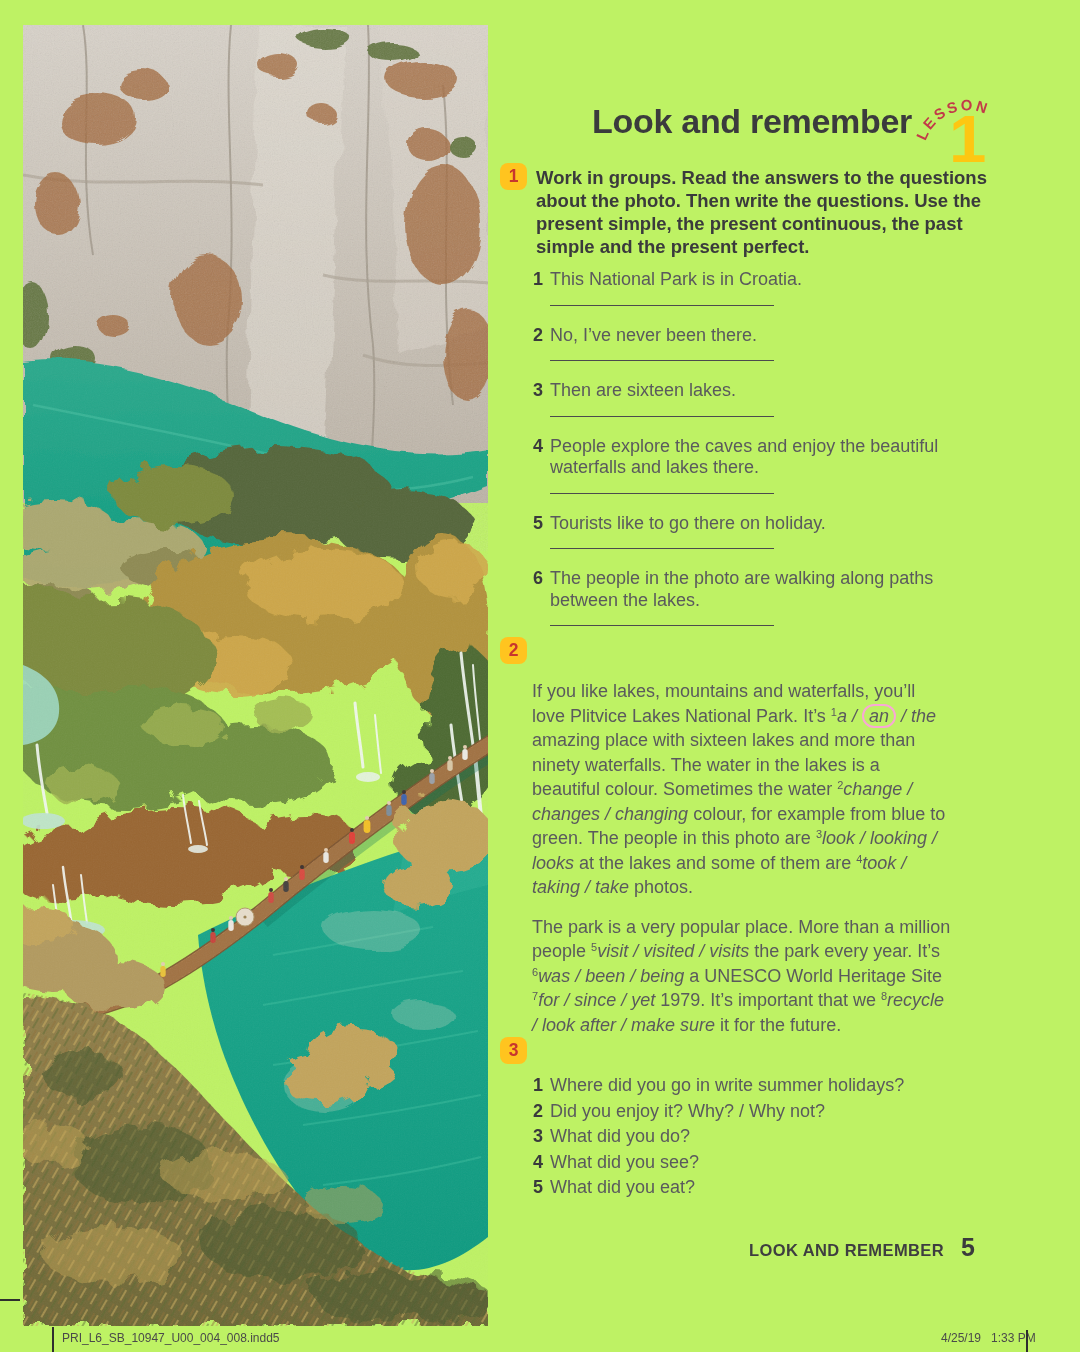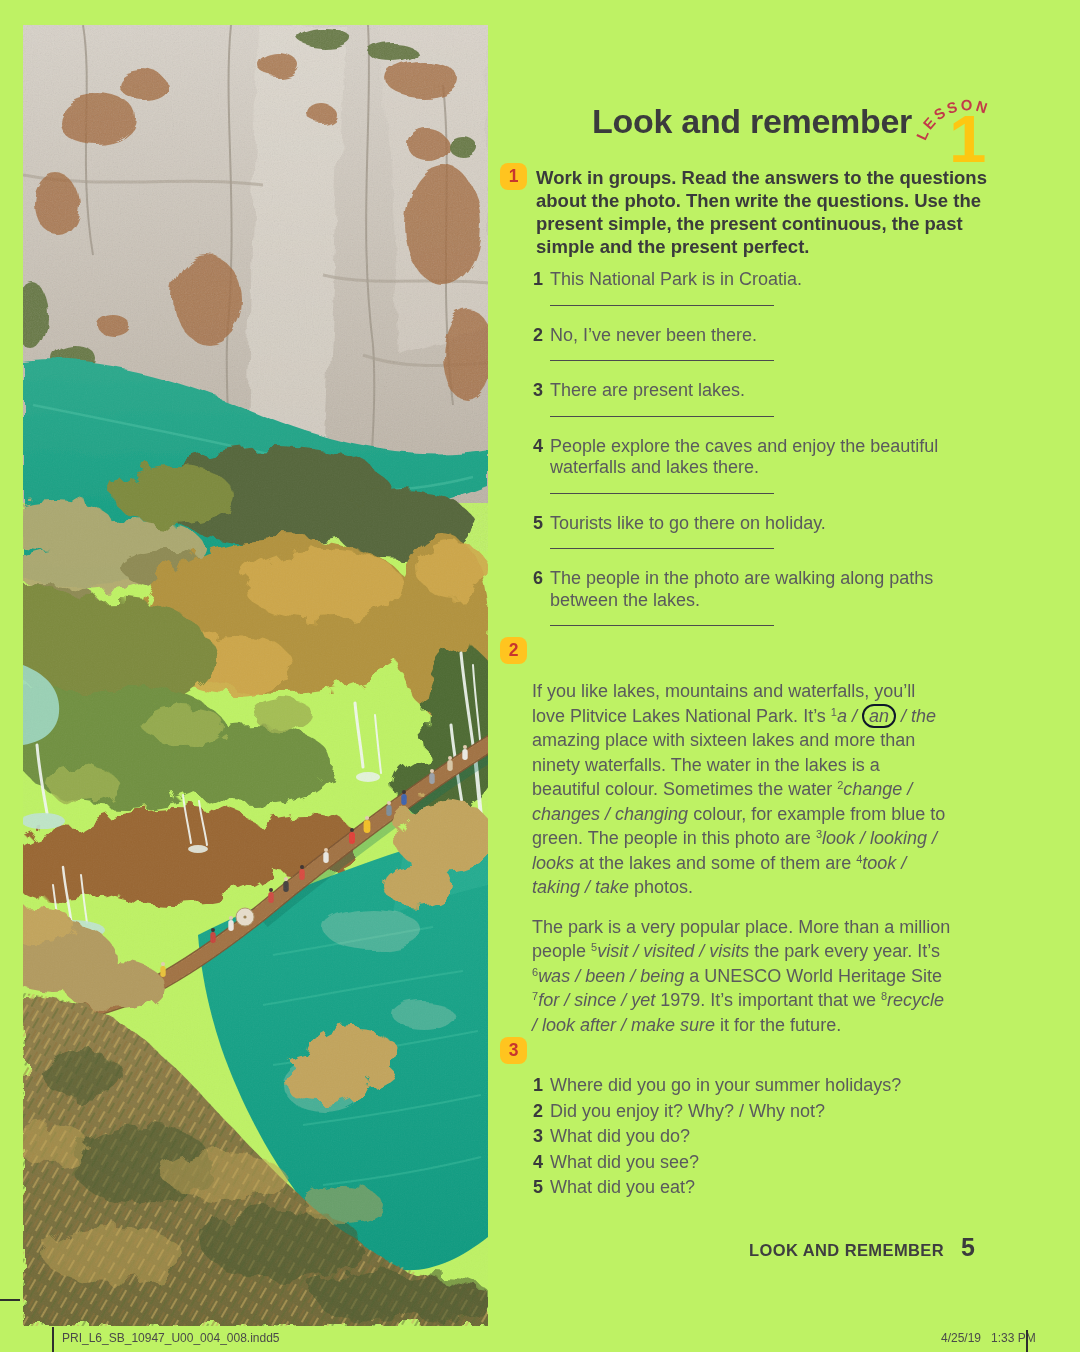--- a/index.html
+++ b/index.html
@@ -24,21 +24,21 @@
   .items{margin:11px 0 0 33px;}
   .item{display:flex;font-size:18px;line-height:21.5px;color:#5a5a5d;width:446px;}
   .inum{flex:0 0 17px;font-weight:bold;color:#3a3a3c;}
   .itext{flex:1;}
   .write-line{width:224px;height:1px;border-bottom:1.6px solid #4b4b4d;margin:13px 0 19px 17px;}
 
   .paras{margin:15px 0 0 32px;width:420px;}
   .para{margin:0 0 15px;font-size:18px;line-height:24.5px;color:#5a5a5d;}
   .it{font-style:italic;}
   sup.supnum{font-size:11px;vertical-align:6px;line-height:0;}
-  .circled{border:2px solid #0f172a;border-radius:999px;padding:0 5px;margin-top:12px;}
+  .circled{border:2px solid #f9a8d4;border-radius:999px;padding:0 5px;margin-top:12px;}
 
   .ex3 .items{margin-top:9px;}
   .ex3 .item{line-height:25.5px;}
 
   .page-footer{position:absolute;top:1233px;right:37px;display:flex;align-items:baseline;gap:17px;}
   .footer-label{font-size:16.5px;font-weight:bold;color:#3e3e40;letter-spacing:.4px;}
   .footer-page{font-size:25px;font-weight:bold;color:#3b3b3d;}
 
   .print-file{position:absolute;left:62px;top:1331px;font-size:12px;color:#4a4a4a;display:flex;}
   .print-time{position:absolute;left:941px;top:1331px;font-size:12px;color:#4a4a4a;display:flex;gap:10px;}
@@ -369,21 +369,21 @@
             <span class="itext">This National Park is in Croatia.</span>
           </div>
           <div class="write-line"></div>
           <div class="item">
             <span class="inum">2</span>
             <span class="itext">No, I’ve never been there.</span>
           </div>
           <div class="write-line"></div>
           <div class="item">
             <span class="inum">3</span>
-            <span class="itext">There are present lakes.</span>
+            <span class="itext">Then are sixteen lakes.</span>
           </div>
           <div class="write-line"></div>
           <div class="item">
             <span class="inum">4</span>
             <span class="itext">People explore the caves and enjoy the beautiful waterfalls and lakes there.</span>
           </div>
           <div class="write-line"></div>
           <div class="item">
             <span class="inum">5</span>
             <span class="itext">Tourists like to go there on holiday.</span>
@@ -407,21 +407,21 @@
         </div>
     </section>
 
     <section class="ex ex3">
       <div class="ex-head">
         <span class="badge">3</span>
       </div>
       <div class="items" id="ex3-items">
           <div class="item">
             <span class="inum">1</span>
-            <span class="itext">Where did you go in your summer holidays?</span>
+            <span class="itext">Where did you go in write summer holidays?</span>
           </div>
           <div class="item">
             <span class="inum">2</span>
             <span class="itext">Did you enjoy it? Why? / Why not?</span>
           </div>
           <div class="item">
             <span class="inum">3</span>
             <span class="itext">What did you do?</span>
           </div>
           <div class="item">

